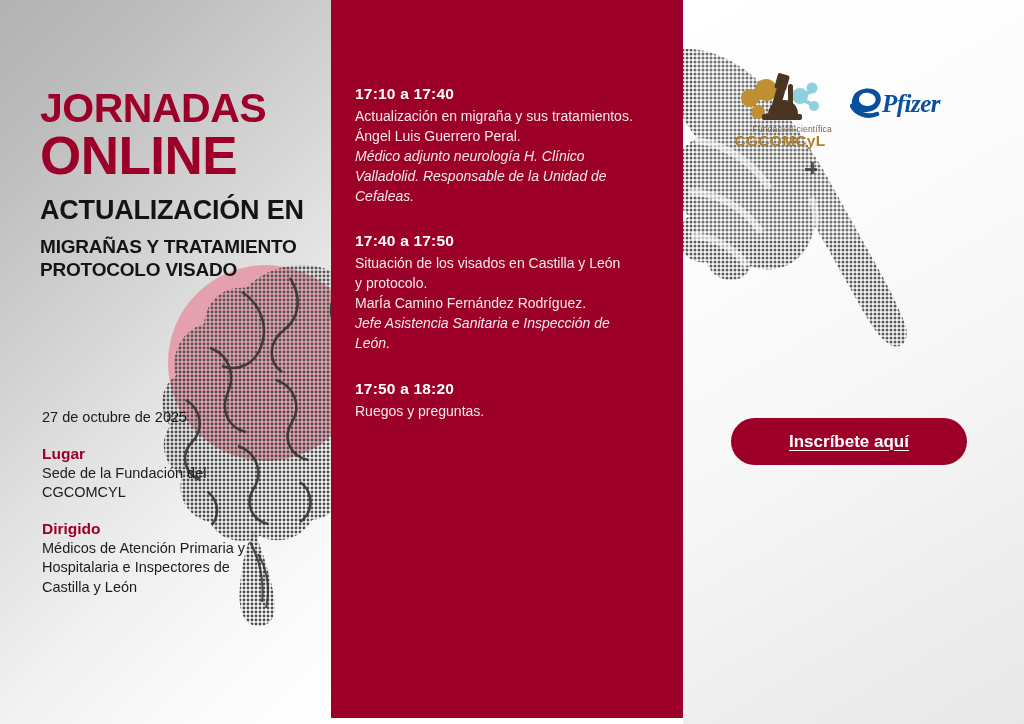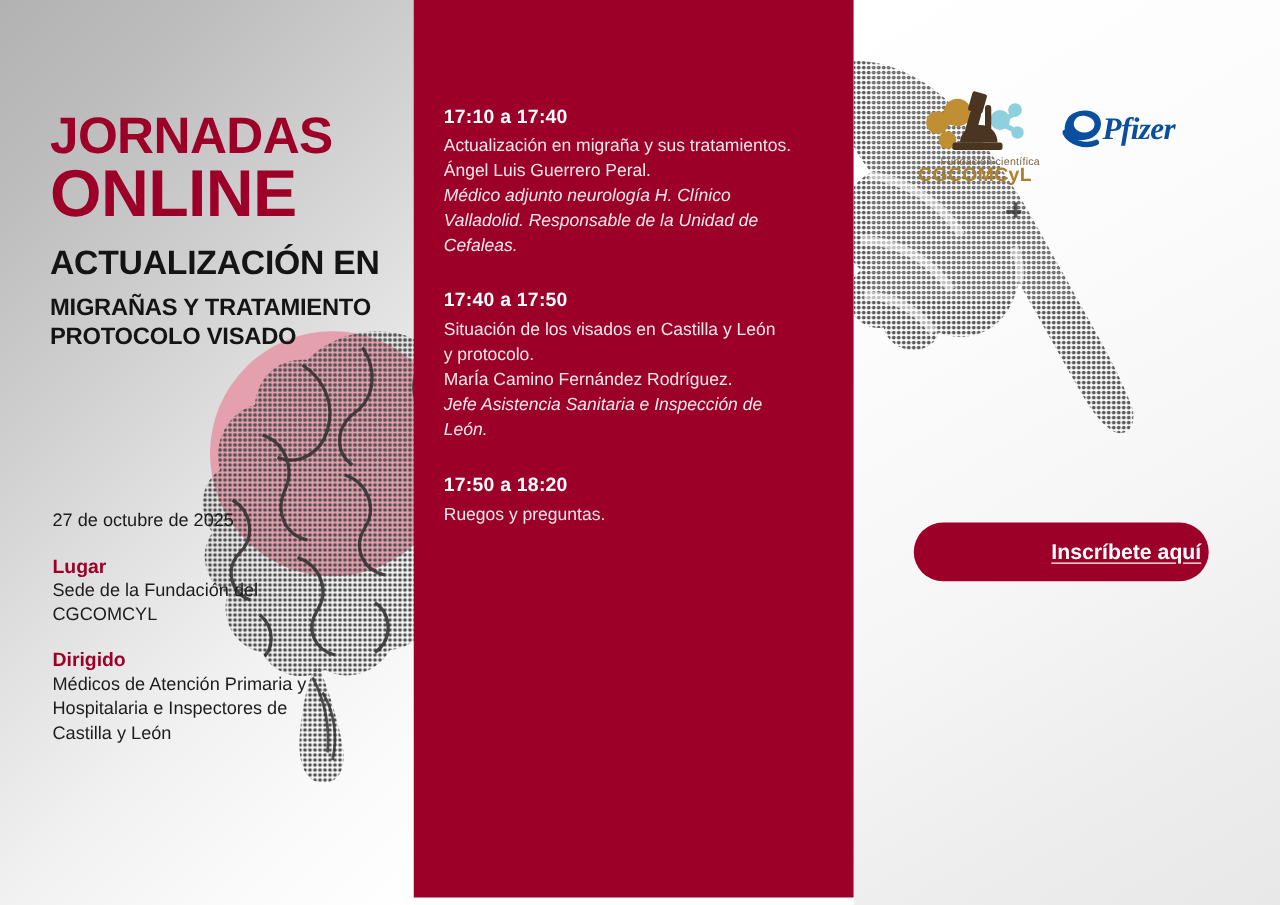--- a/index.html
+++ b/index.html
@@ -12,21 +12,20 @@
     background:#ffffff;
   }
 
   
   .left-panel{
     position:absolute;left:0;top:0;width:331px;height:724px;
     background:
       linear-gradient(135deg,#b2b2b2 0%, #bdbdbd 16%, #cfcfcf 34%,
                       #e2e2e2 52%, #f1f1f1 68%, #fafafa 84%, #ffffff 100%);
     overflow:hidden;
-    padding-left:12px;
   }
   .pink-circle{
     position:absolute;left:168px;top:265px;width:196px;height:196px;
     border-radius:50%;background:#e4a0ae;
   }
   .brain-wrap{
     position:absolute;left:150px;top:230px;width:230px;height:400px;
     overflow:hidden;
   }
   .brain-wrap svg{display:block;}
@@ -102,21 +101,21 @@
   .logo-pfizer{width:95px;height:45px;margin-top:14px;position:relative;}
   .pf-word{
     position:absolute;left:32px;top:4px;font-size:25px;font-weight:700;
     font-style:italic;color:#0a4f9e;letter-spacing:-0.5px;
     font-family:"Liberation Serif","DejaVu Serif",serif;
   }
 
   .cta-btn{
     position:absolute;left:731px;top:418px;width:236px;height:47px;
     background:#9c0029;border-radius:24px;border:none;
-    display:flex;align-items:center;justify-content:flex-end;cursor:pointer;
+    display:flex;align-items:center;justify-content:center;cursor:pointer;
   }
   .cta-btn span{
     color:#ffffff;font-size:17px;font-weight:700;text-decoration:underline;
     text-underline-offset:3px;
   }
   .addr{
     position:absolute;left:693px;top:483px;width:320px;text-align:center;
   }
   .addr p{
     margin:0 0 3px 0;font-size:14.5px;line-height:1.45;color:#1c1c1c;

